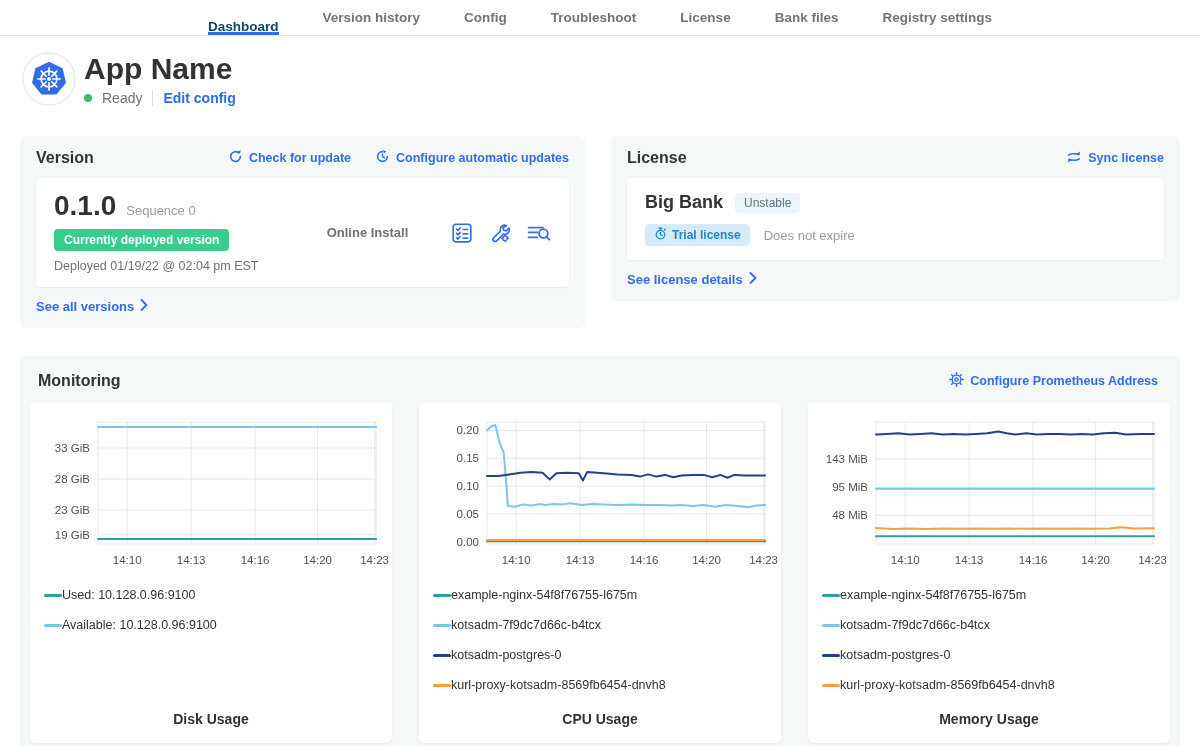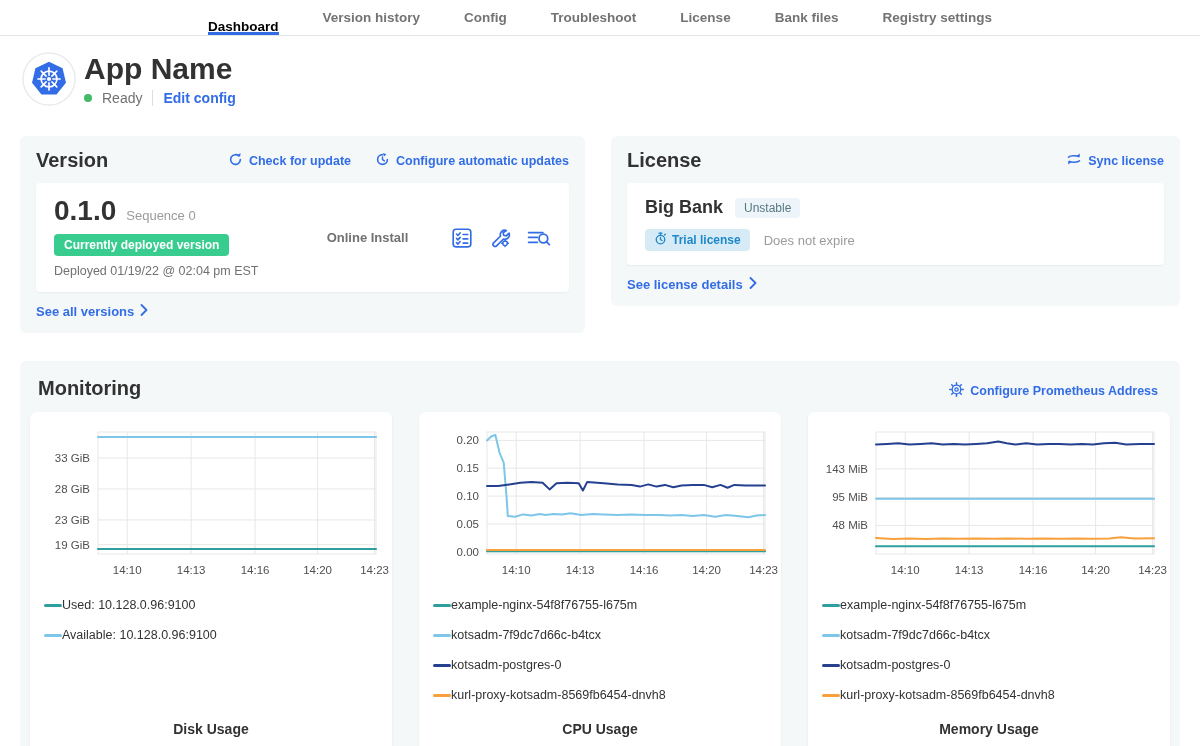--- a/index.html
+++ b/index.html
@@ -11,38 +11,38 @@
   }
   
   .top-nav {
     height:36px; background:#fff; border-bottom:1px solid #e1e6e8;
     display:flex; justify-content:center; align-items:stretch; gap:44px;
   }
   .tab {
     display:flex; align-items:center; font-size:13.5px; font-weight:700;
     color:#737373; border-bottom:3px solid transparent; padding-top:3px; cursor:pointer;
   }
-  .tab.active { color:#000000; font-weight:700; border-bottom-color:#326de6;margin-top:17px; }
+  .tab.active { color:#0c4a6e; font-weight:700; border-bottom-color:#326de6;margin-top:17px; }
   
   .app-header { display:flex; gap:8px; padding:16px 20px 6px 22px; }
   .app-logo { width:54px; height:54px; }
   .app-title { font-size:30px; font-weight:700; margin:0; line-height:1.1; }
   .status-row { display:flex; align-items:center; gap:10px; margin-top:5px; }
   .status-dot { width:8px; height:8px; border-radius:50%; background:#44bb66; }
   .status-text { font-size:14px; color:#717171; }
   .v-div { width:1px; height:16px; background:#d9dee1; }
   .blue-link { color:#326de6; font-weight:700; cursor:pointer; display:inline-flex; align-items:center; gap:6px; }
   .edit-config { font-size:14px; }
   
   .cards-row { display:flex; gap:26px; padding:0 20px; margin-top:20px; align-items:flex-start; }
   .card { background:#f5f8f9; border-radius:6px; padding:13px 16px 14px; }
   .version-card { width:565px; }
   .license-card { width:569px; }
   .card-head { display:flex; justify-content:space-between; align-items:center; margin-bottom:11px; }
-  .card-title { font-size:20px; font-weight:700; margin:0; }
+  .card-title { font-size:16px; font-weight:700; margin:0; }
   .head-links { display:flex; gap:24px; font-size:12.5px; }
   .inner-card { background:#fff; border-radius:4px; padding:14px 18px; box-shadow:0 1px 2px rgba(0,0,0,.05); }
   .ver-inner { display:flex; align-items:center; }
   .ver-left { min-width:230px; }
   .ver-line { display:flex; align-items:baseline; gap:10px; }
   .ver-num { font-size:28px; font-weight:700; line-height:1; }
   .ver-seq { font-size:13px; color:#9b9b9b; }
   .badge-green { display:inline-block; background:#38cc8e; color:#fff; font-size:12px; font-weight:700;
     padding:4px 10px; border-radius:4px; margin:9px 0 8px; }
   .deployed { font-size:12.5px; color:#717171; }

